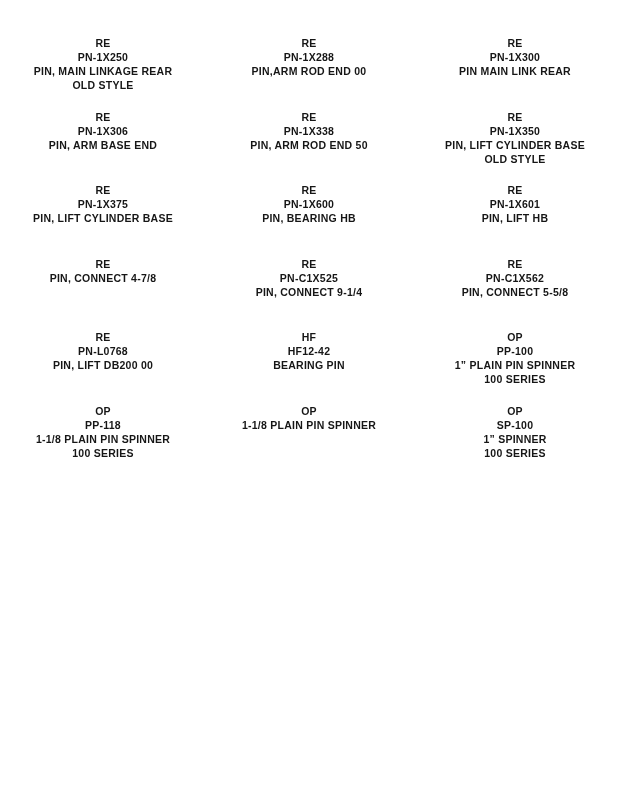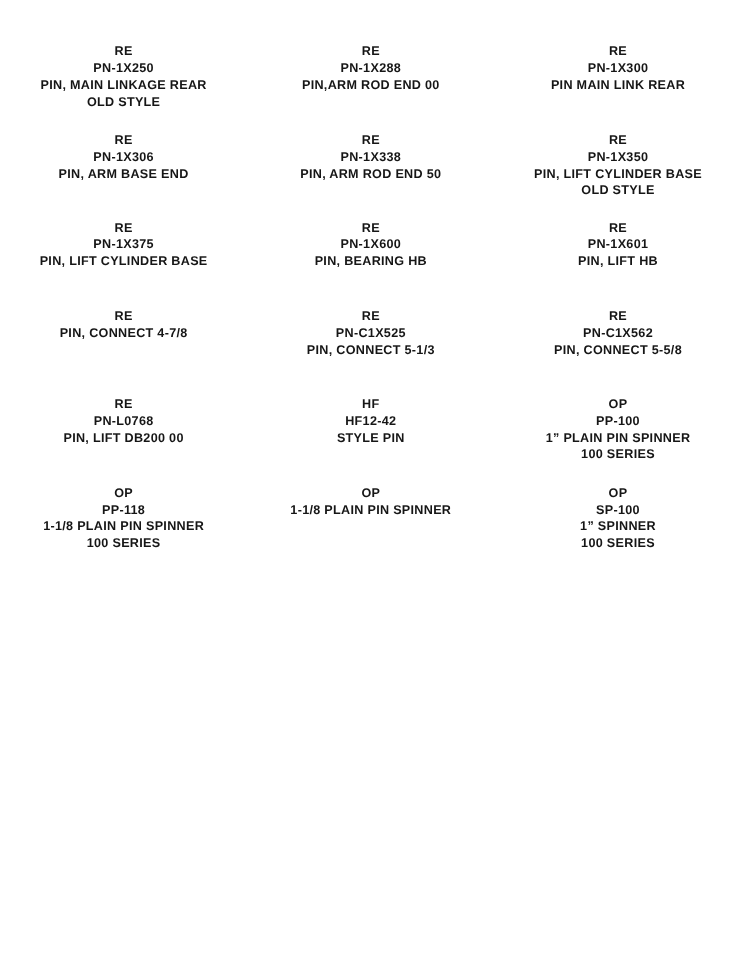--- a/index.html
+++ b/index.html
@@ -95,38 +95,38 @@
         </div>
       </div>
       <div class="row">
         <div class="cell">
           <div class="line">RE</div>
           <div class="line">PIN, CONNECT 4-7/8</div>
         </div>
         <div class="cell">
           <div class="line">RE</div>
           <div class="line">PN-C1X525</div>
-          <div class="line">PIN, CONNECT 5-1/3</div>
+          <div class="line">PIN, CONNECT 9-1/4</div>
         </div>
         <div class="cell">
           <div class="line">RE</div>
           <div class="line">PN-C1X562</div>
           <div class="line">PIN, CONNECT 5-5/8</div>
         </div>
       </div>
       <div class="row">
         <div class="cell">
           <div class="line">RE</div>
           <div class="line">PN-L0768</div>
           <div class="line">PIN, LIFT DB200 00</div>
         </div>
         <div class="cell">
           <div class="line">HF</div>
           <div class="line">HF12-42</div>
-          <div class="line">STYLE PIN</div>
+          <div class="line">BEARING PIN</div>
         </div>
         <div class="cell">
           <div class="line">OP</div>
           <div class="line">PP-100</div>
           <div class="line">1” PLAIN PIN SPINNER</div>
           <div class="line">100 SERIES</div>
         </div>
       </div>
       <div class="row">
         <div class="cell">

